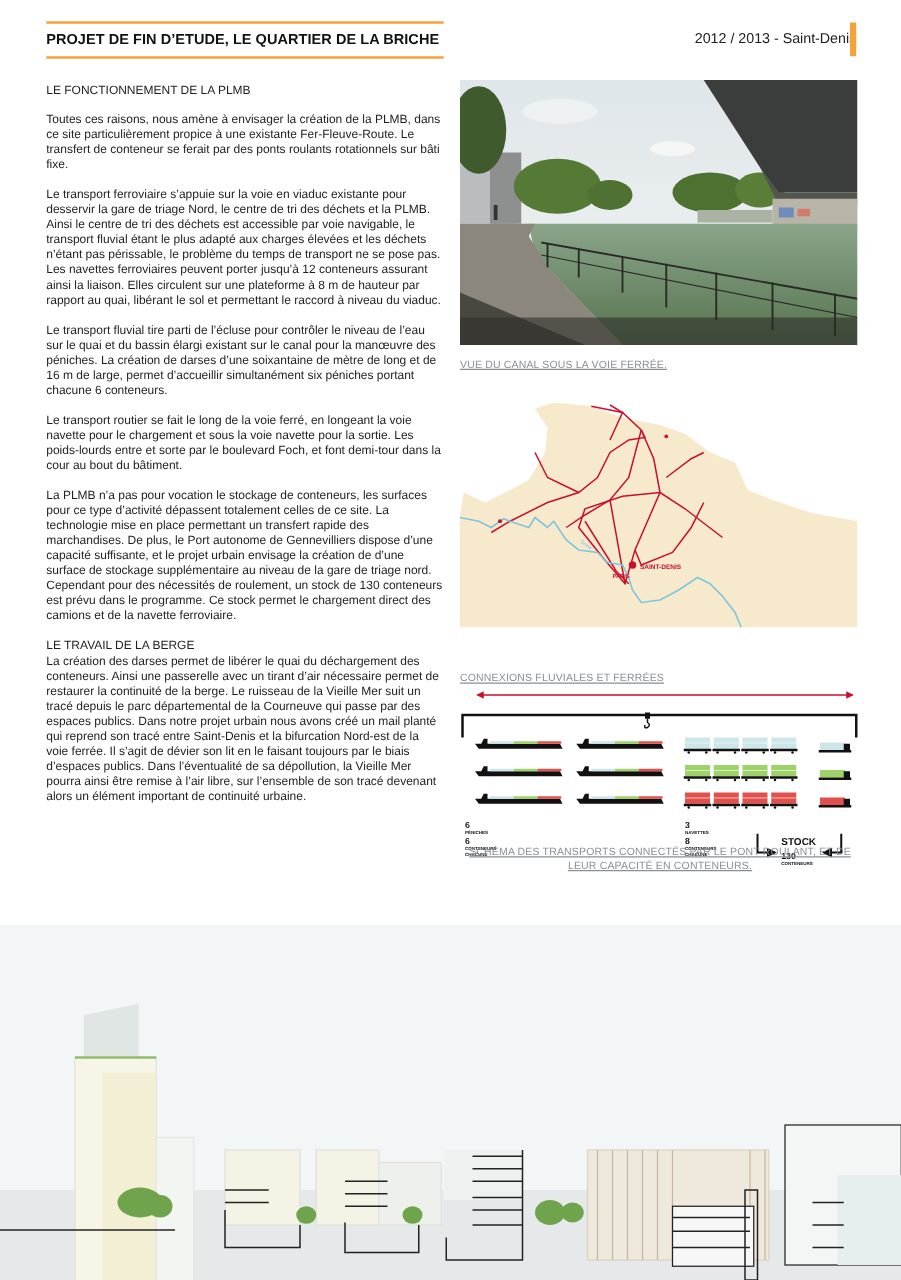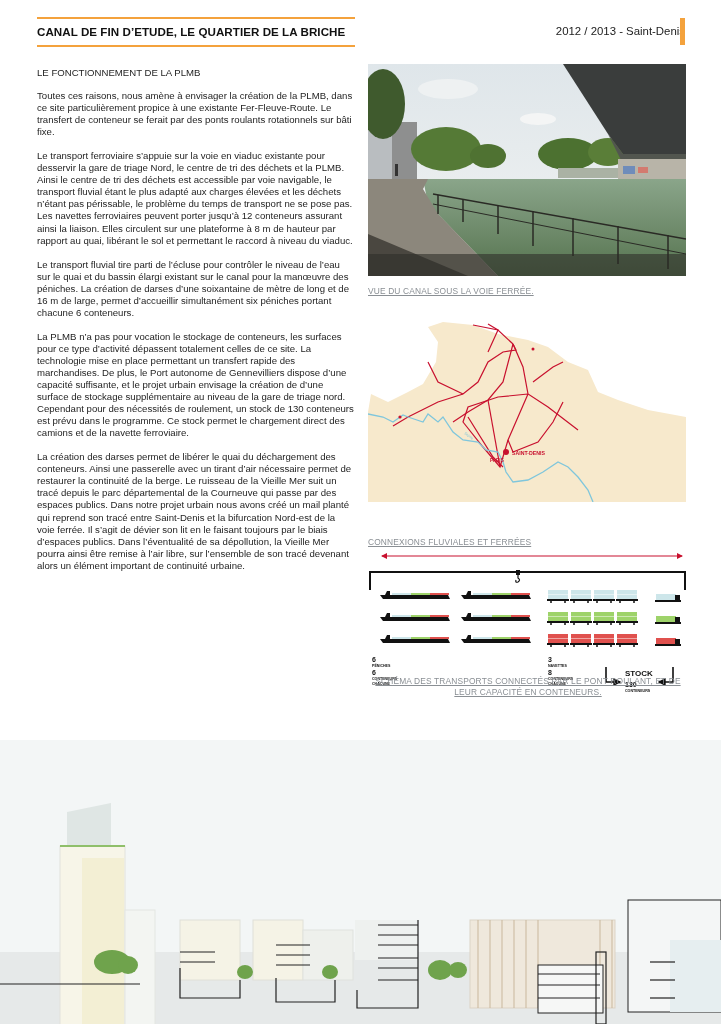--- a/index.html
+++ b/index.html
@@ -21,31 +21,33 @@
 
   .map { position: absolute; left: 368px; top: 322px; width: 318px; height: 180px; background: #ffffff; }
   .schema { position: absolute; left: 368px; top: 550px; width: 320px; height: 150px; text-align: right; }
   .section-img { position: absolute; left: 0; top: 740px; width: 721px; height: 284px; background: linear-gradient(#f2f6f6 0%, #f6f8f8 60%, #e9ecec 100%); overflow: hidden; }
   svg { display: block; }
 </style>
 </head>
 <body>
 
 <div class="hdr-line" style="top:17px;"></div>
-<div class="hdr-title">CANAL DE FIN D’ETUDE, LE QUARTIER DE LA BRICHE</div>
+<div class="hdr-title">PROJET DE FIN D’ETUDE, LE QUARTIER DE LA BRICHE</div>
 <div class="hdr-line" style="top:45px;"></div>
 <div class="hdr-right">2012 / 2013 - Saint-Denis</div>
 <div class="hdr-bar"></div>
 
 <div class="col-left">
   <p class="heading">LE FONCTIONNEMENT DE LA PLMB</p>
   <p>Toutes ces raisons, nous amène à envisager la création de la PLMB, dans ce site particulièrement propice à une existante Fer-Fleuve-Route. Le transfert de conteneur se ferait par des ponts roulants rotationnels sur bâti fixe.</p>
   <p>Le transport ferroviaire s’appuie sur la voie en viaduc existante pour desservir la gare de triage Nord, le centre de tri des déchets et la PLMB. Ainsi le centre de tri des déchets est accessible par voie navigable, le transport fluvial étant le plus adapté aux charges élevées et les déchets n’étant pas périssable, le problème du temps de transport ne se pose pas. Les navettes ferroviaires peuvent porter jusqu’à 12 conteneurs assurant ainsi la liaison. Elles circulent sur une  plateforme à 8 m de hauteur par rapport au quai, libérant le sol et permettant le raccord à niveau du viaduc.</p>
   <p>Le transport fluvial tire parti de l’écluse pour contrôler le niveau de l’eau sur le quai et du bassin élargi existant sur le canal pour la manœuvre des péniches. La création de darses d’une soixantaine de mètre de long et de 16 m de large, permet d’accueillir simultanément six péniches portant chacune 6 conteneurs.</p>
+  <p>Le transport routier se fait le long de la voie ferré, en longeant la voie navette pour le chargement et sous la voie navette pour la sortie. Les poids-lourds entre et sorte par le boulevard Foch, et font demi-tour dans la cour au bout du bâtiment.</p>
   <p>La PLMB n’a pas pour vocation le stockage de conteneurs, les surfaces pour ce type d’activité dépassent totalement celles de ce site. La technologie mise en place permettant un transfert rapide des marchandises. De plus, le Port autonome de Gennevilliers dispose d’une capacité suffisante, et le projet urbain envisage la création de d’une surface de stockage supplémentaire au niveau de la gare de triage nord. Cependant pour des nécessités de roulement, un stock de 130 conteneurs est prévu dans le programme. Ce stock permet le chargement direct des camions et de la navette ferroviaire.</p>
+  <p class="heading2">LE TRAVAIL DE LA BERGE</p>
   <p>La création des darses permet de libérer le quai du déchargement des conteneurs. Ainsi une passerelle avec un tirant d’air nécessaire permet de restaurer la continuité de la berge. Le ruisseau de la Vieille Mer suit un tracé depuis le parc départemental de la Courneuve qui passe par des espaces publics. Dans notre projet urbain nous avons créé un mail planté qui reprend son tracé entre Saint-Denis et la bifurcation Nord-est de la voie ferrée. Il s’agit de dévier son lit en le faisant toujours par le biais d’espaces publics. Dans l’éventualité de sa dépollution, la Vieille Mer pourra ainsi être remise à l’air libre, sur l’ensemble de son tracé devenant alors un élément important de continuité urbaine.</p>
 </div>
 
 <div class="photo">
   <svg width="318" height="212" viewBox="0 0 318 212">
     <defs>
       <linearGradient id="sky" x1="0" y1="0" x2="0" y2="1">
         <stop offset="0" stop-color="#dfe6ea"></stop>
           <stop offset="1" stop-color="#f1f3f2"></stop>
       </linearGradient>

